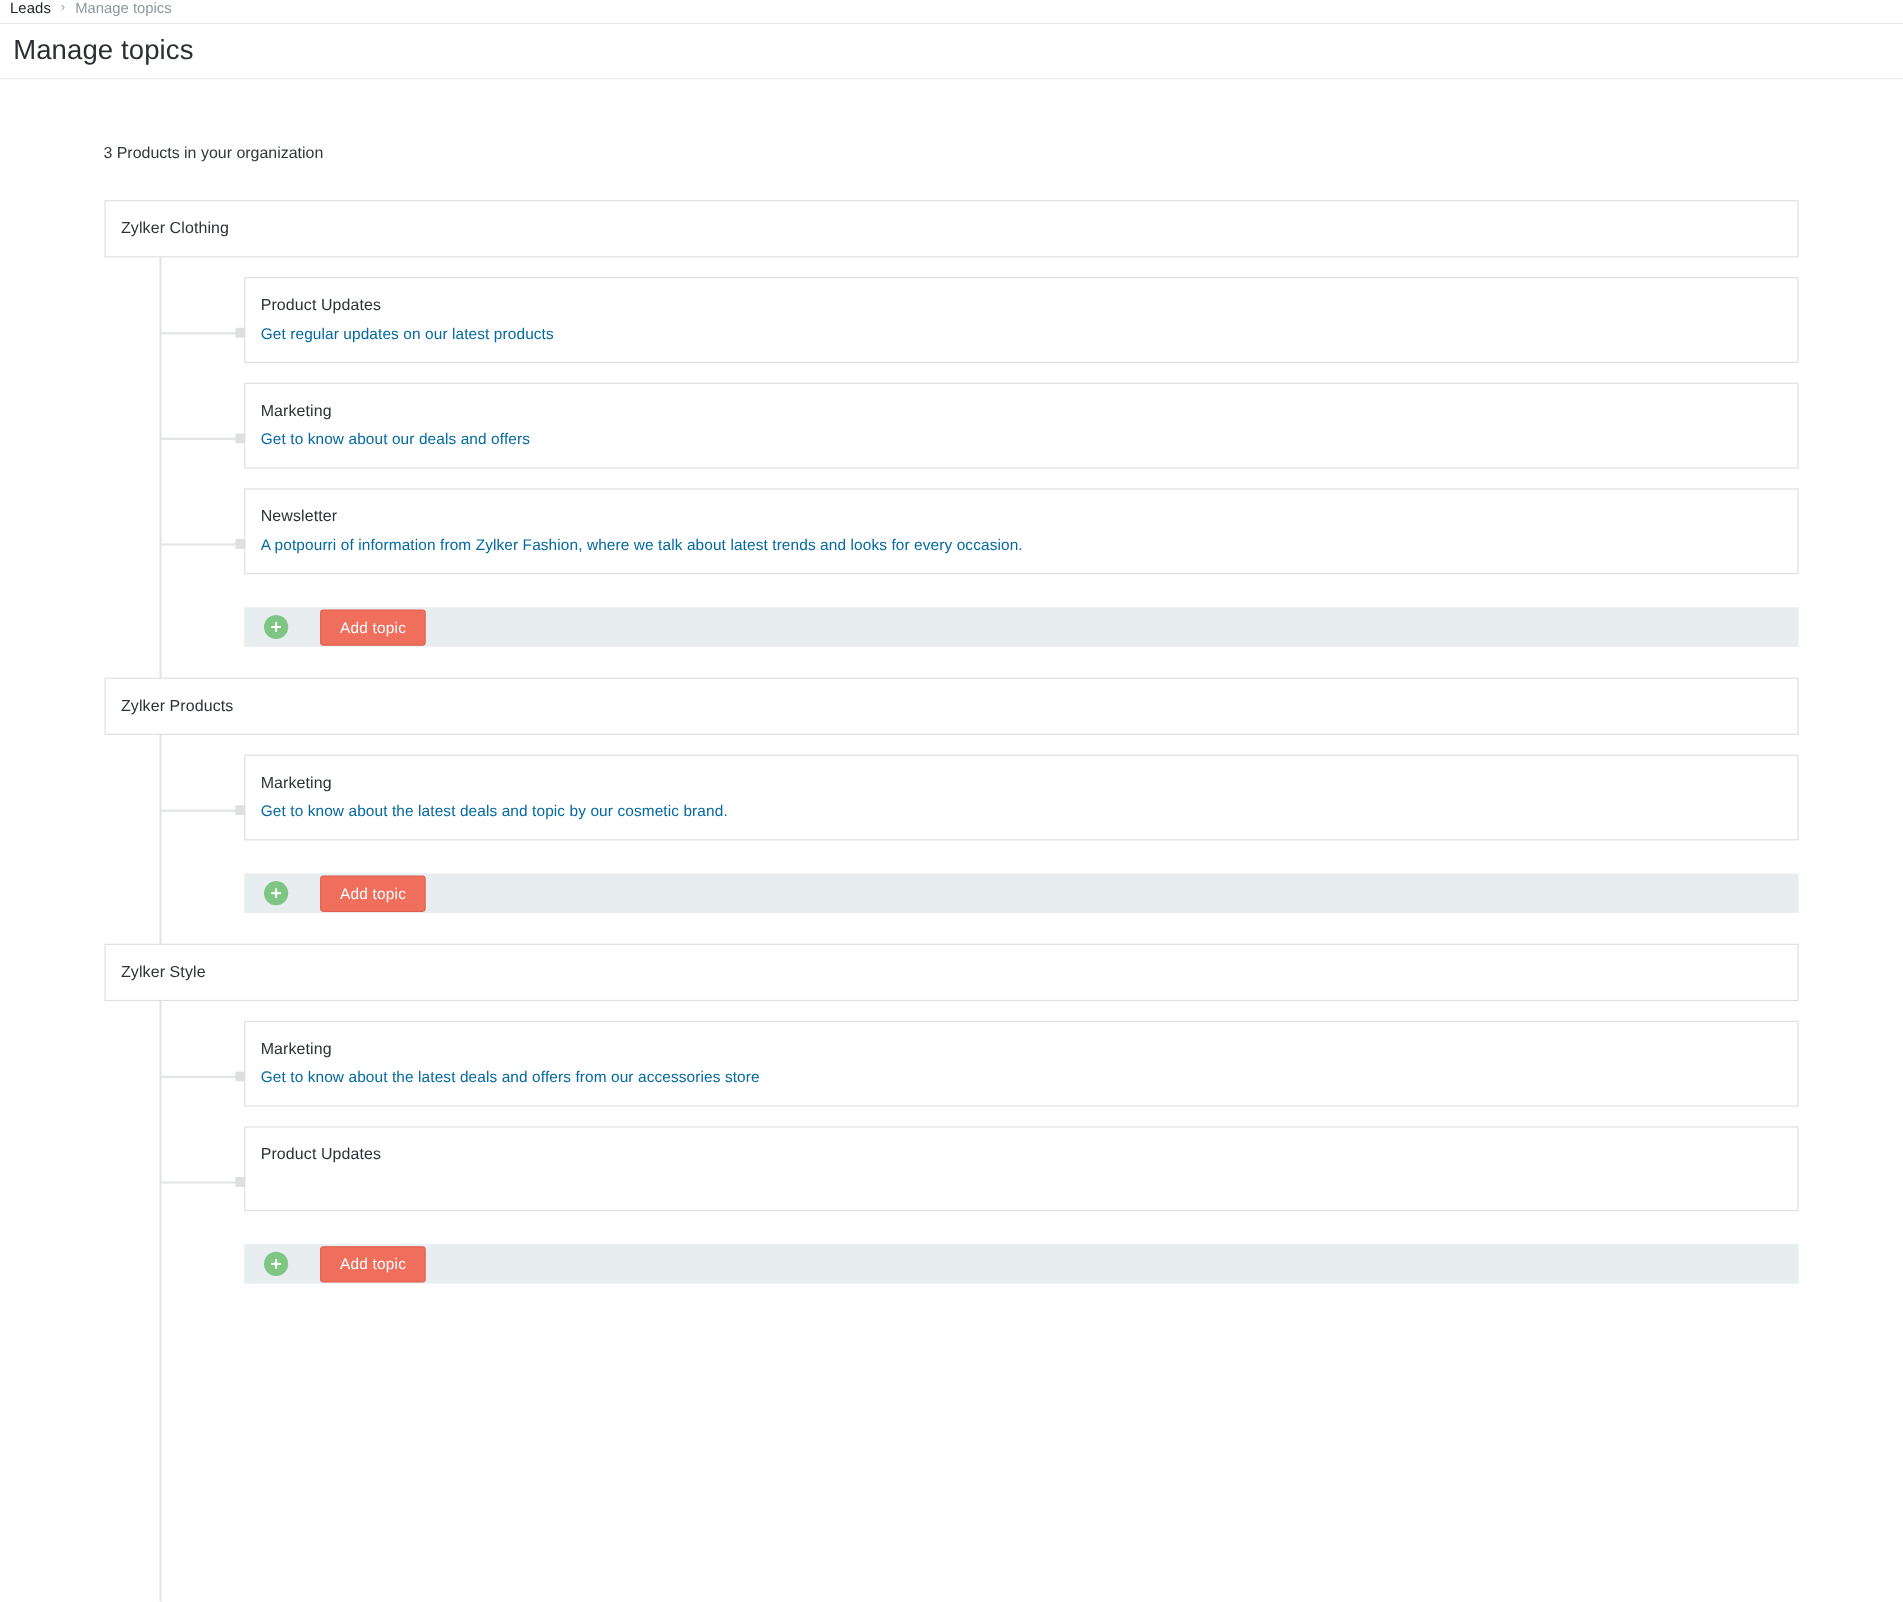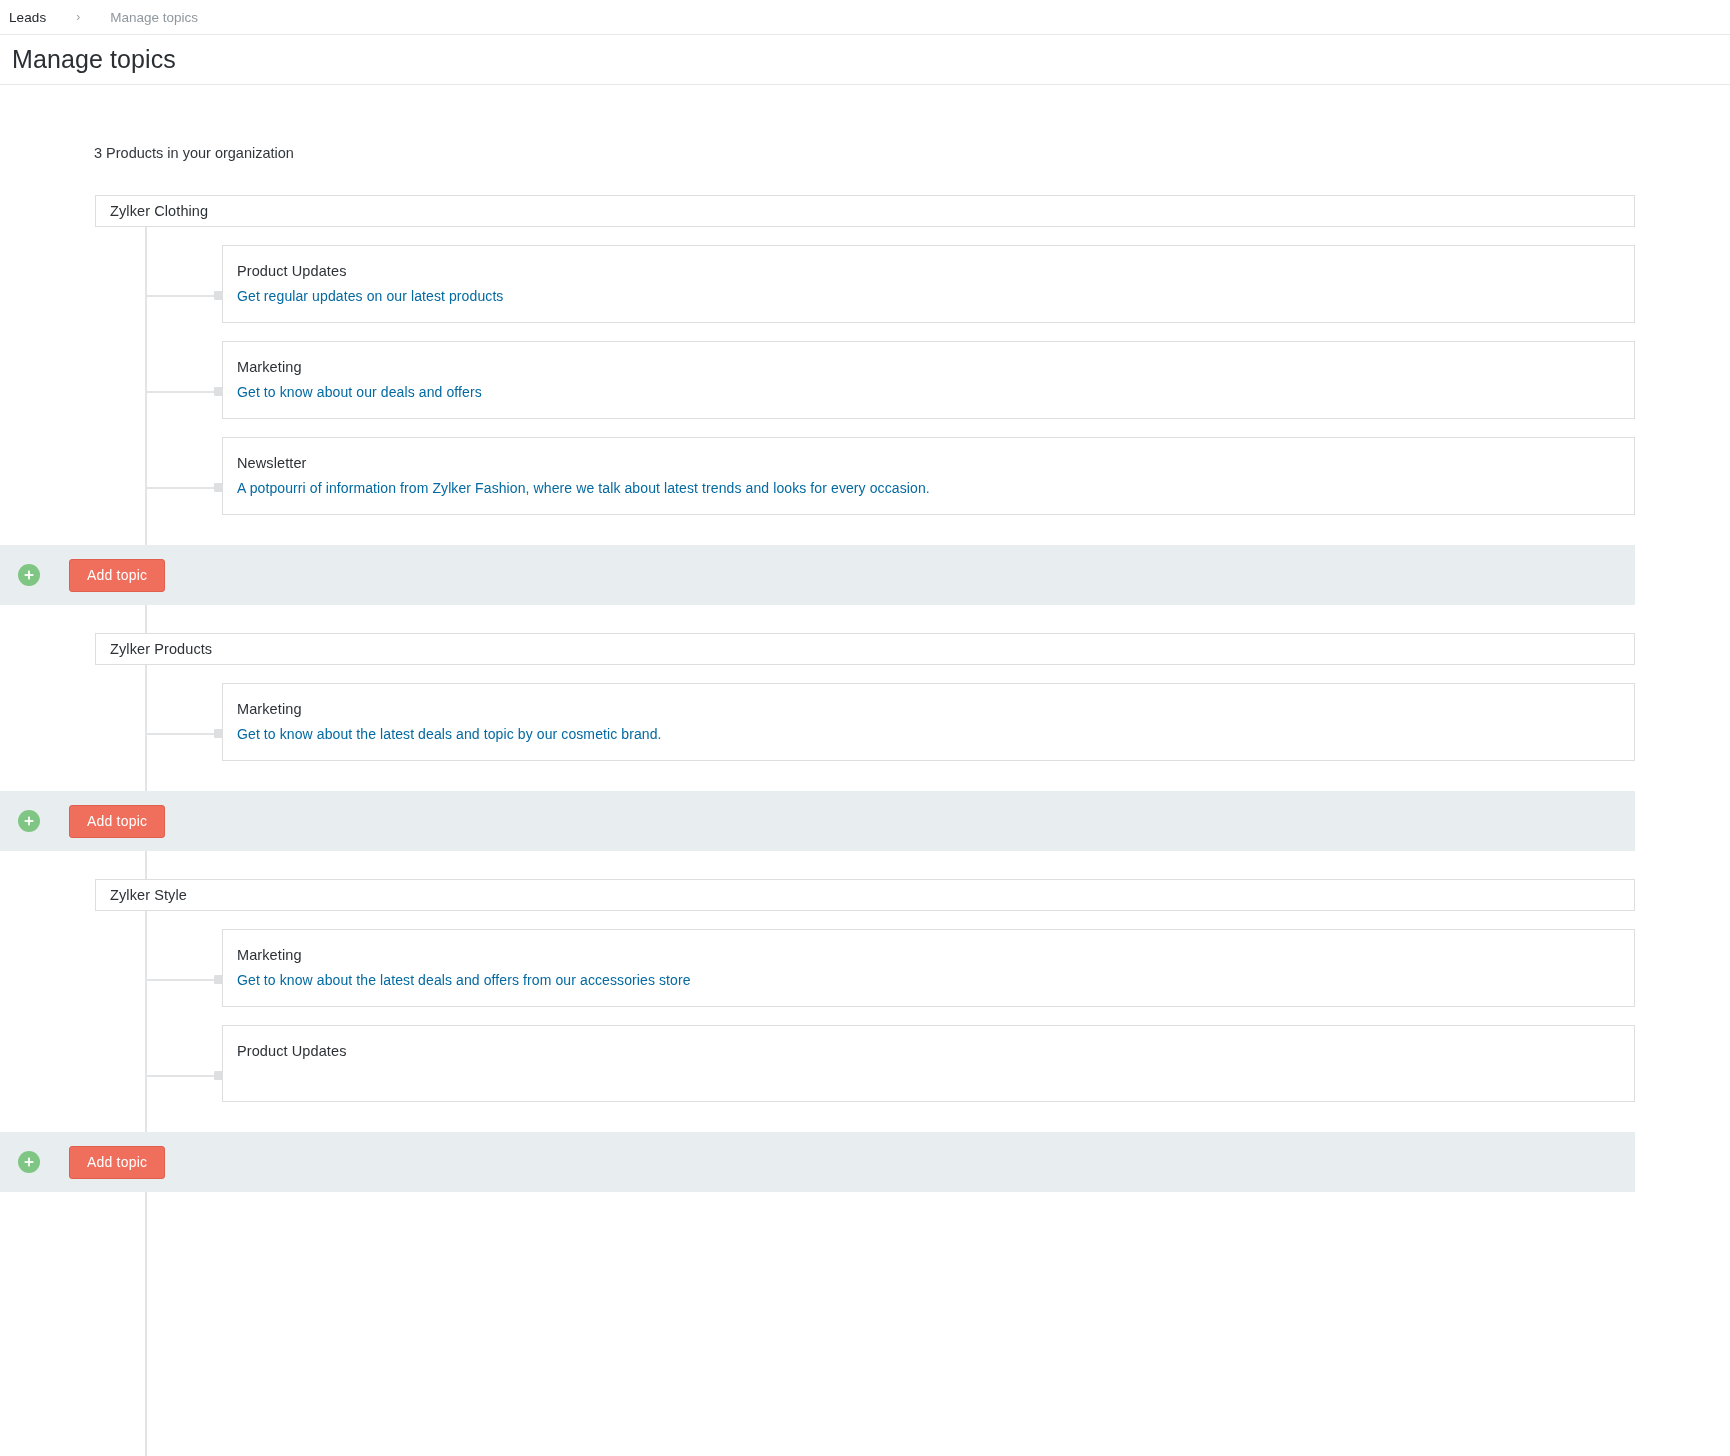--- a/index.html
+++ b/index.html
@@ -6,27 +6,26 @@
   html, body {
     margin: 0; padding: 0;
     background: #ffffff;
     font-family: "Liberation Sans", sans-serif;
     -webkit-font-smoothing: antialiased;
   }
   body { width: 1730px; min-height: 1456px; position: relative; overflow-x: hidden; }
 
   
   .breadcrumb-bar {
-    height: 35px;
+    height: 22px;
     display: flex;
-    align-items: center;
+    align-items: flex-start;
     padding: 0 0 0 9px;
     border-bottom: 1px solid #e6e8ea;
     background: #fff;
-    gap: 21px;
   }
   .crumb-root {
     font-size: 13.5px;
     color: #23282d;
     letter-spacing: .1px;
   }
   .crumb-sep {
     font-size: 12px;
     color: #9aa1a8;
     margin: 0 9px 0 9px;
@@ -83,21 +82,21 @@
     background: #e2e4e6;
     height: 1338px;
   }
 
   .product-block { position: relative; }
 
   .product-header {
     position: relative;
     margin-left: 95px;
     margin-right: 95px;
-    height: 32px;
+    height: 52px;
     background: #ffffff;
     border: 1px solid #dcdedf;
     display: flex;
     align-items: center;
     padding-left: 14px;
     z-index: 3;
   }
   .product-header-name {
     font-size: 14.5px;
     color: #2d3237;
@@ -146,23 +145,24 @@
   .topic-desc {
     font-size: 14px;
     color: #0369a1;
     letter-spacing: .1px;
   }
 
   
   .add-row {
     position: relative;
     margin-top: 30px;
+    margin-left: 222px;
     margin-right: 95px;
     background: #e8eef0;
-    height: 60px;
+    height: 36px;
     display: flex;
     align-items: center;
     padding-left: 18px;
   }
   .plus-icon {
     width: 22px; height: 22px;
     border-radius: 50%;
     background: #7fc684;
     display: inline-flex;
     align-items: center;

